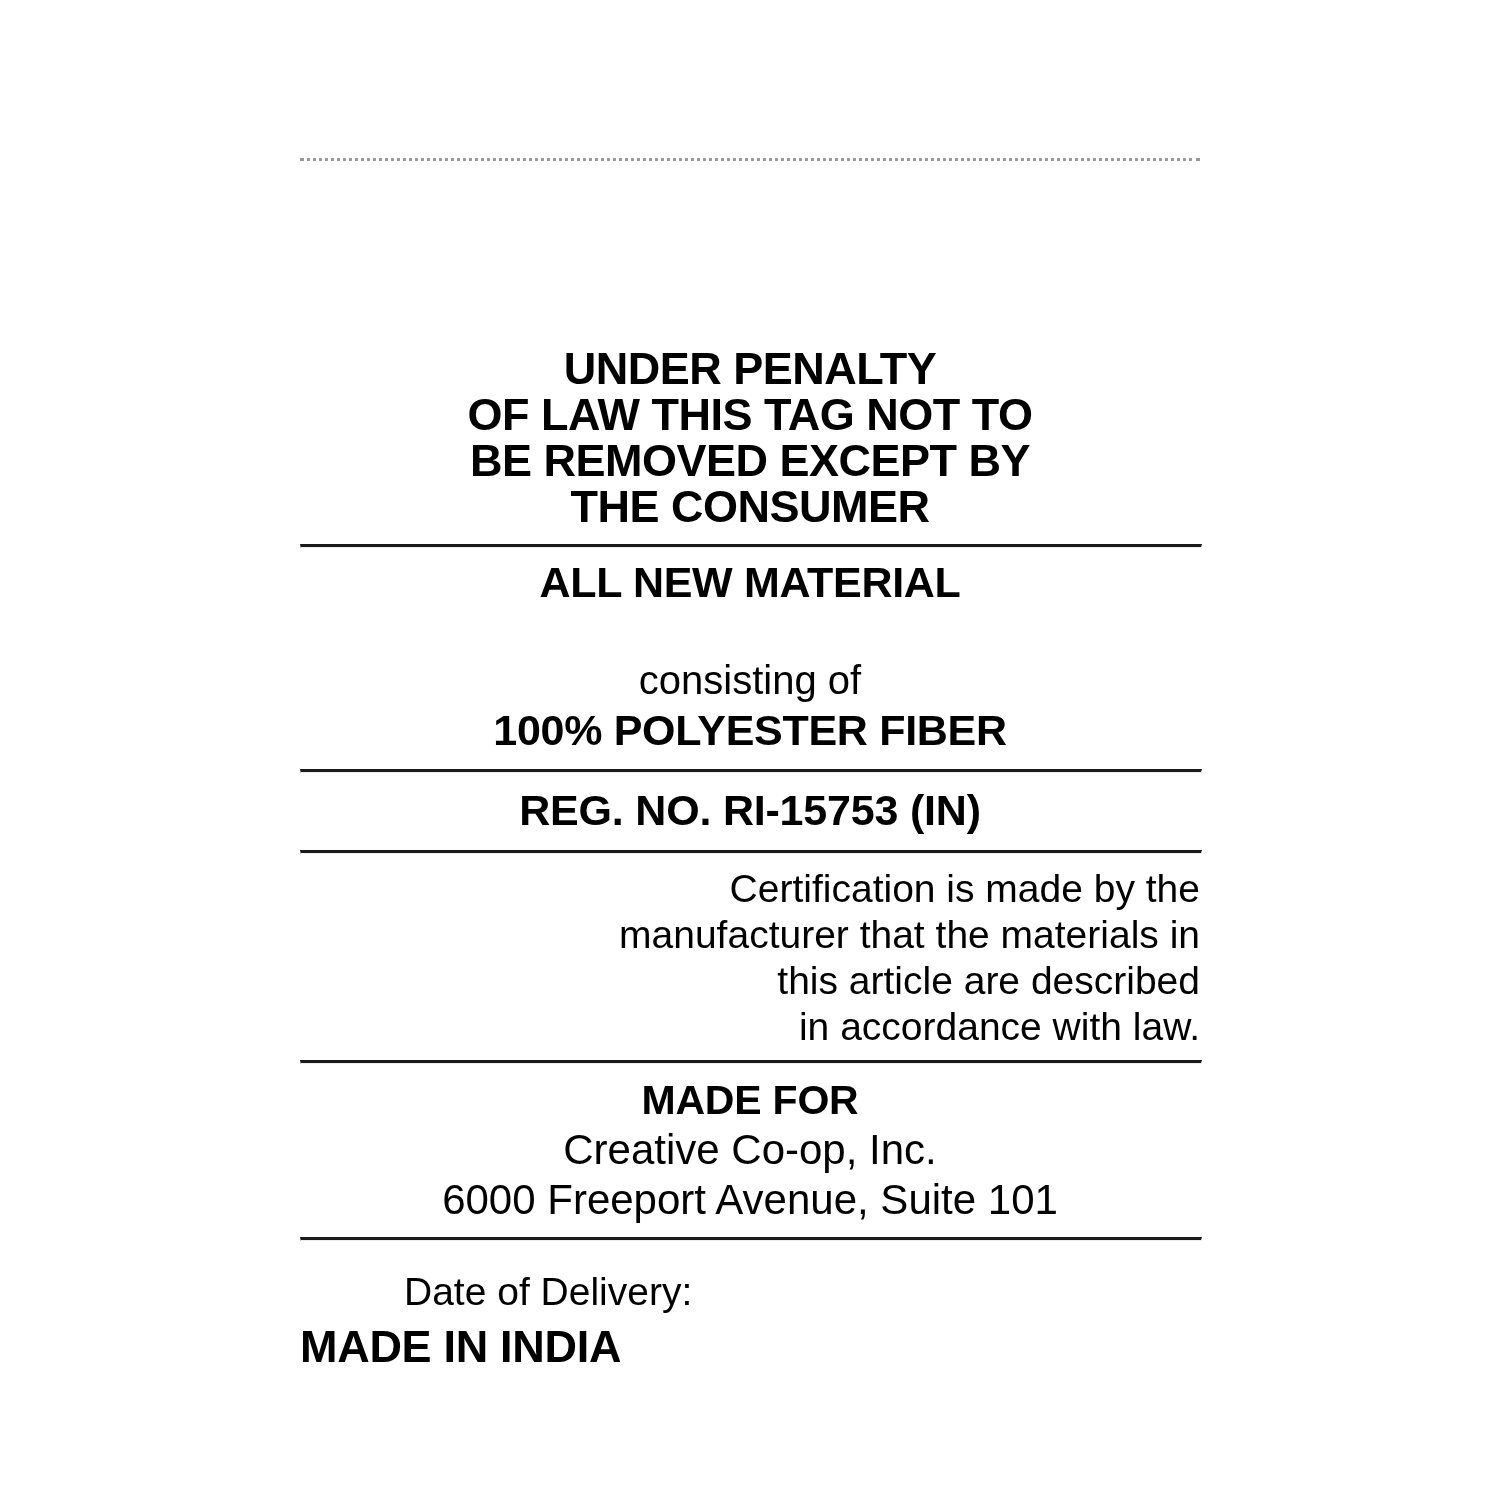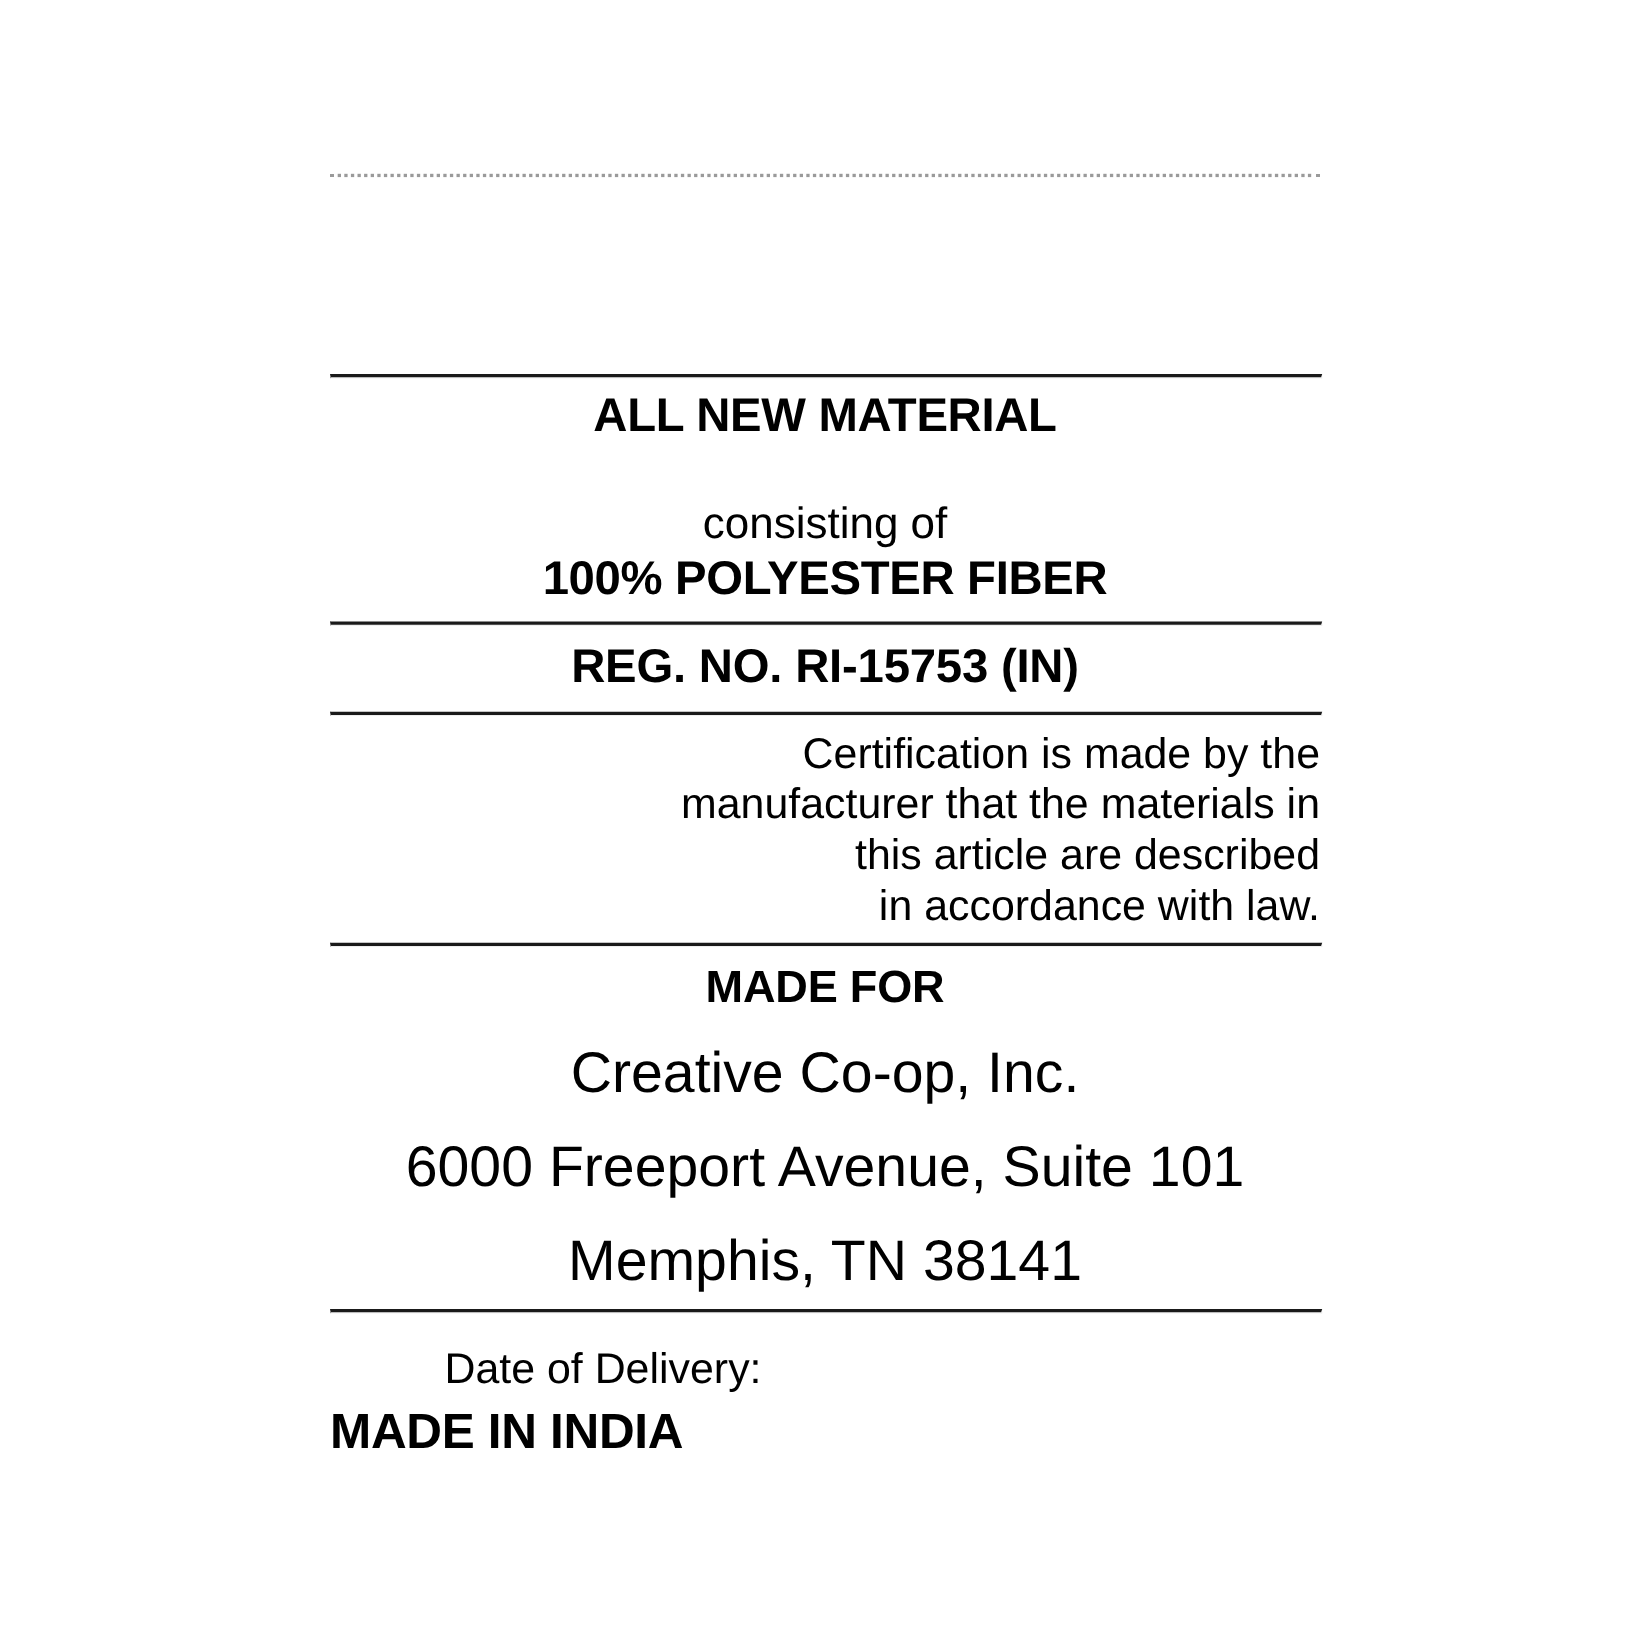--- a/index.html
+++ b/index.html
@@ -101,23 +101,22 @@
   }
   
   .madefor-title {
     font-weight: bold;
     font-size: 41px;
     line-height: 1.2;
     letter-spacing: -0.2px;
   }
   .madefor .line.addr {
     font-weight: normal;
-    font-size: 52px;
+    font-size: 42px;
     line-height: 1.18;
-    margin-top: 24px;
   }
   .block.madefor {
     padding: 12px 0 12px 0;
   }
   
   .block.footer {
     text-align: left;
     padding: 28px 0 0 0;
   }
   .delivery {
@@ -139,20 +138,26 @@
 </style>
 </head>
 <body>
 
 <div class="tag">
 
   <div class="dotted-line"></div>
 
   <div class="label-body">
 
+    <div class="block headline">
+      <span class="line">UNDER PENALTY</span>
+      <span class="line">OF LAW THIS TAG NOT TO</span>
+      <span class="line">BE REMOVED EXCEPT BY</span>
+      <span class="line">THE CONSUMER</span>
+    </div>
 
     <hr class="rule">
 
     <div class="block material">
       <span class="line material-title">ALL NEW MATERIAL</span>
       <span class="line material-sub">consisting of</span>
       <span class="line material-fiber">100% POLYESTER FIBER</span>
     </div>
 
     <hr class="rule">
@@ -169,21 +174,20 @@
       <span class="line">this article are described</span>
       <span class="line">in accordance with law.</span>
     </div>
 
     <hr class="rule">
 
     <div class="block madefor">
       <span class="line madefor-title">MADE FOR</span>
       <span class="line addr">Creative Co-op, Inc.</span>
       <span class="line addr">6000 Freeport Avenue, Suite 101</span>
-      <span class="line addr">Memphis, TN 38141</span>
     </div>
 
     <hr class="rule">
 
     <div class="block footer">
       <span class="delivery">Date of Delivery:</span>
       <span class="origin">MADE IN INDIA</span>
     </div>
 
   </div>

